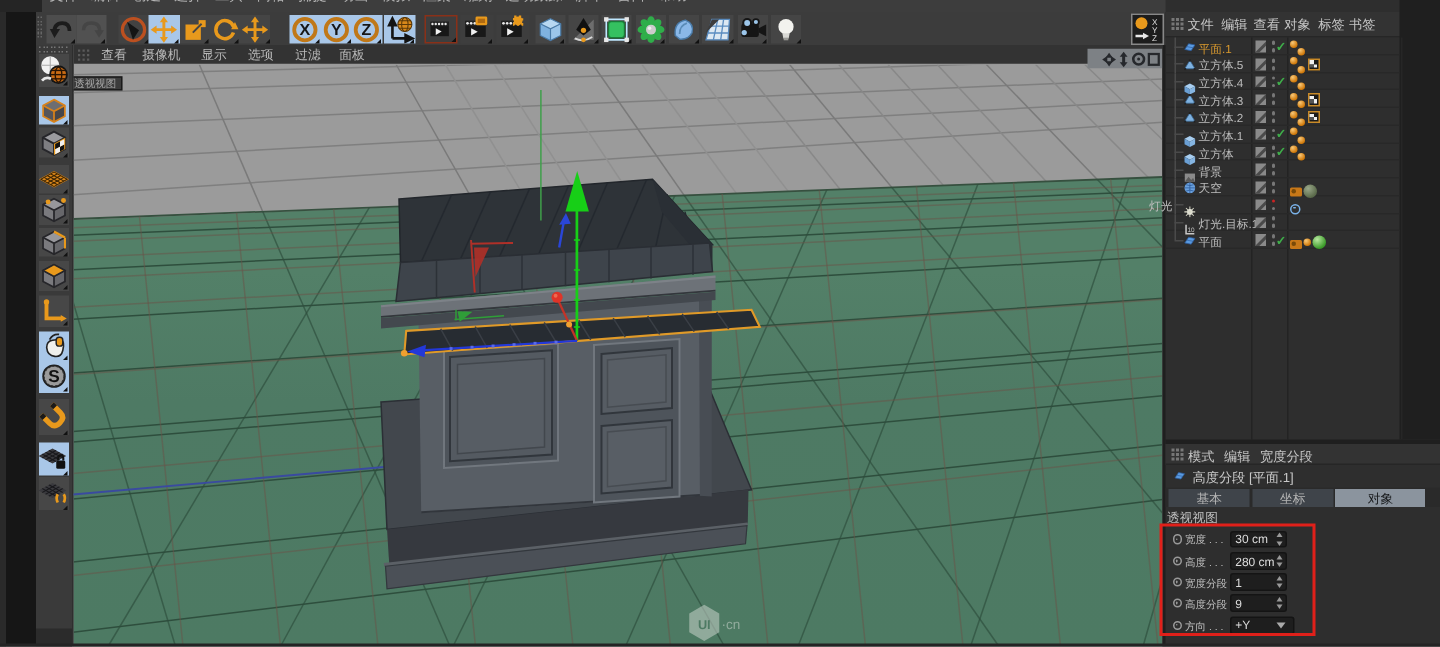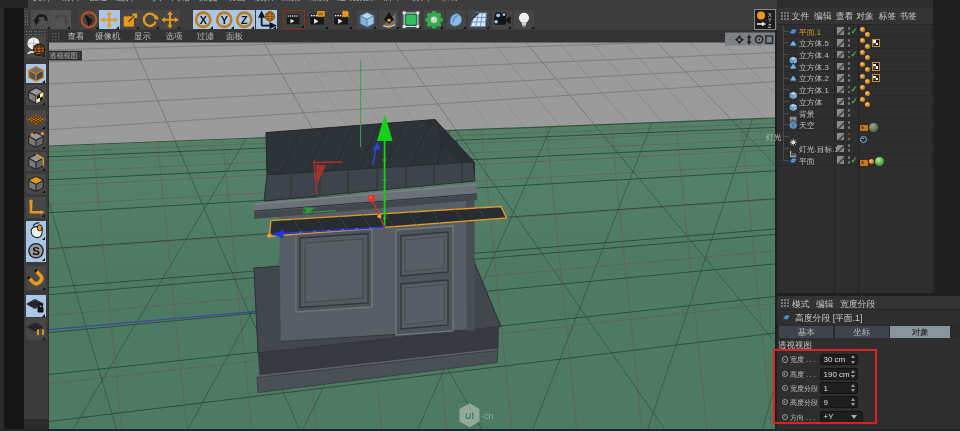--- a/index.html
+++ b/index.html
@@ -934,21 +934,21 @@
 <div style="position:absolute;left:790px;top:355.40000000000003px;font-size:7px;color:#c0c0c0;white-space:nowrap">宽度 . . .</div>
 <div style="position:absolute;left:820.4px;top:353.8px;width:37.5px;height:11.5px;background:#1e1e1e;border:1px solid #141414;border-radius:2px;box-sizing:border-box"></div>
 <div style="position:absolute;left:823.5px;top:355.20000000000005px;font-size:8px;color:#dddddd">30 cm</div>
 <div style="position:absolute;left:850.9px;top:355.1px;width:0;height:0;border-left:2.5px solid transparent;border-right:2.5px solid transparent;border-bottom:3px solid #999"></div>
 <div style="position:absolute;left:850.9px;top:360.6px;width:0;height:0;border-left:2.5px solid transparent;border-right:2.5px solid transparent;border-top:3px solid #999"></div>
 <div style="position:absolute;left:781.5px;top:370.8px;width:6.4px;height:6.4px;border-radius:50%;border:1px solid #999;box-sizing:border-box">
     <div style="position:absolute;left:1.5px;top:1.5px;width:1.4px;height:1.4px;border-radius:50%;background:#999"></div>
   </div>
 <div style="position:absolute;left:790px;top:369.8px;font-size:7px;color:#c0c0c0;white-space:nowrap">高度 . . .</div>
 <div style="position:absolute;left:820.4px;top:368.2px;width:37.5px;height:11.5px;background:#1e1e1e;border:1px solid #141414;border-radius:2px;box-sizing:border-box"></div>
-<div style="position:absolute;left:823.5px;top:369.6px;font-size:8px;color:#dddddd">190 cm</div>
+<div style="position:absolute;left:823.5px;top:369.6px;font-size:8px;color:#dddddd">280 cm</div>
 <div style="position:absolute;left:850.9px;top:369.5px;width:0;height:0;border-left:2.5px solid transparent;border-right:2.5px solid transparent;border-bottom:3px solid #999"></div>
 <div style="position:absolute;left:850.9px;top:375.0px;width:0;height:0;border-left:2.5px solid transparent;border-right:2.5px solid transparent;border-top:3px solid #999"></div>
 <div style="position:absolute;left:781.5px;top:384.90000000000003px;width:6.4px;height:6.4px;border-radius:50%;border:1px solid #999;box-sizing:border-box">
     <div style="position:absolute;left:1.5px;top:1.5px;width:1.4px;height:1.4px;border-radius:50%;background:#999"></div>
   </div>
 <div style="position:absolute;left:790px;top:383.90000000000003px;font-size:7px;color:#c0c0c0;white-space:nowrap">宽度分段</div>
 <div style="position:absolute;left:820.4px;top:382.3px;width:37.5px;height:11.5px;background:#1e1e1e;border:1px solid #141414;border-radius:2px;box-sizing:border-box"></div>
 <div style="position:absolute;left:823.5px;top:383.70000000000005px;font-size:8px;color:#dddddd">1</div>
 <div style="position:absolute;left:850.9px;top:383.6px;width:0;height:0;border-left:2.5px solid transparent;border-right:2.5px solid transparent;border-bottom:3px solid #999"></div>
 <div style="position:absolute;left:850.9px;top:389.1px;width:0;height:0;border-left:2.5px solid transparent;border-right:2.5px solid transparent;border-top:3px solid #999"></div>

